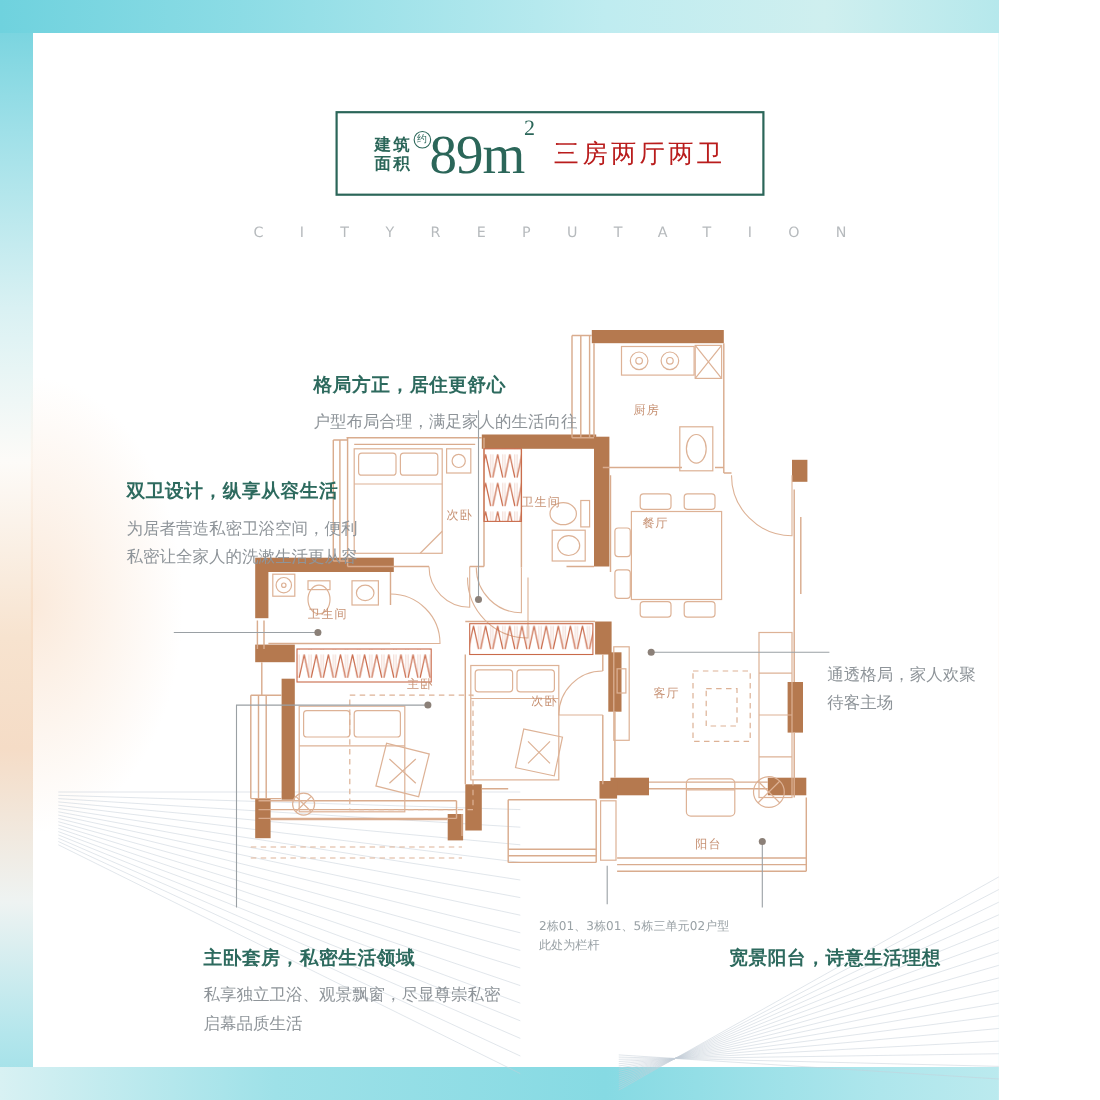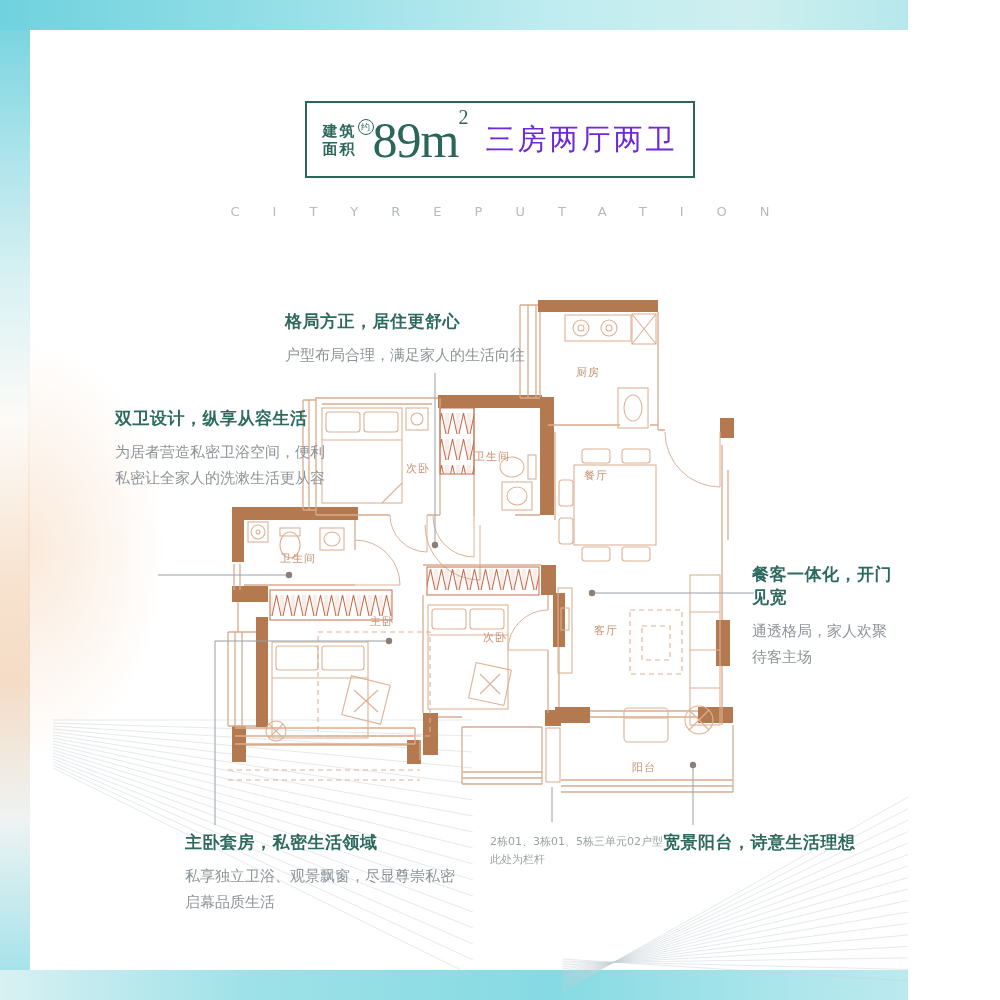--- a/index.html
+++ b/index.html
@@ -19,36 +19,36 @@
   .fan{position:absolute;}
   .fan path{fill:none;stroke:#c6d0d8;stroke-width:0.8;opacity:0.6;}
   
   .title-box{position:absolute;left:305px;top:101px;width:390px;height:77px;border:2px solid #2b6659;
     display:flex;align-items:center;justify-content:center;box-sizing:border-box;}
   .area-label{font-size:15px;font-weight:bold;color:#2b6659;line-height:1.2;letter-spacing:2px;position:relative;padding-right:16px;}
   .approx-badge{position:absolute;right:-1px;top:-3px;width:14px;height:14px;border:1px solid #2b6659;border-radius:50%;
     font-size:9px;line-height:14px;text-align:center;color:#2b6659;font-weight:normal;letter-spacing:0;}
   .area-value{font-size:50px;color:#2b6659;font-weight:500;letter-spacing:-1px;display:flex;align-items:flex-start;line-height:1;font-family:Liberation Serif, serif;}
   .area-exp{font-size:20px;margin-top:-8px;}
-  .layout-type{font-size:29px;color:#6d28d9;font-weight:500;letter-spacing:3px;margin-left:18px;}
+  .layout-type{font-size:23px;color:#b91c1c;font-weight:500;letter-spacing:3px;margin-left:18px;}
   
   .watermark{position:absolute;left:0;top:204px;width:1000px;text-align:center;font-size:13px;color:#b6babd;
     letter-spacing:33px;text-indent:33px;font-weight:400;}
   
   .plan{position:absolute;left:150px;top:280px;width:660px;height:560px;}
   .plan .w{fill:#b5794f;stroke:none;}
   .plan .ln{fill:none;stroke:#d9ac8e;stroke-width:1.3;}
   .plan .fn{fill:none;stroke:#ddb296;stroke-width:1.1;}
   .plan .fnd{fill:none;stroke:#ddb296;stroke-width:1.1;stroke-dasharray:5 4;}
   .plan .door{fill:none;stroke:#ddb296;stroke-width:1;}
   .plan .lbl{fill:#c79274;font-size:11px;letter-spacing:1px;}
   .plan .lead{fill:none;stroke:#9aa0a4;stroke-width:1;}
   .plan .dot{fill:#8b8078;}
   
-  .ann{position:absolute;}
+  .ann{position:absolute;margin-top:28px;}
   .ann-title{font-size:17px;font-weight:bold;color:#2d6a5e;letter-spacing:.5px;}
   .ann-body{margin-top:9px;font-size:15px;color:#8e9499;line-height:1.75;}
   .plan-note{position:absolute;left:490px;top:833px;font-size:11px;color:#9aa2a6;line-height:1.6;}
 </style>
 </head>
 <body>
 
 <div class="stage">
   <div class="frame-left"></div>
   <div class="frame-right"></div>
@@ -240,21 +240,20 @@
 
   <div class="ann" style="left:115px;top:407px">
     <div class="ann-title">双卫设计，纵享从容生活</div>
     <div class="ann-body">
       <div>为居者营造私密卫浴空间，便利</div>
       <div>私密让全家人的洗漱生活更从容</div>
     </div>
   </div>
 
   <div class="ann" style="left:752px;top:563px">
-    <div class="ann-title">餐客一体化，开门见宽</div>
     <div class="ann-body">
       <div>通透格局，家人欢聚</div>
       <div>待客主场</div>
     </div>
   </div>
 
   <div class="ann" style="left:185px;top:831px">
     <div class="ann-title">主卧套房，私密生活领域</div>
     <div class="ann-body">
       <div>私享独立卫浴、观景飘窗，尽显尊崇私密</div>

